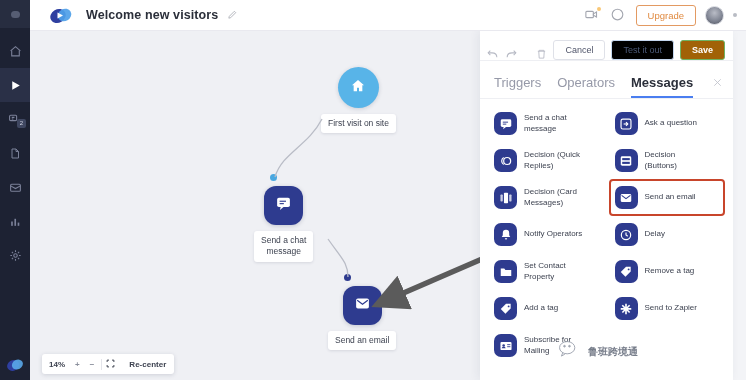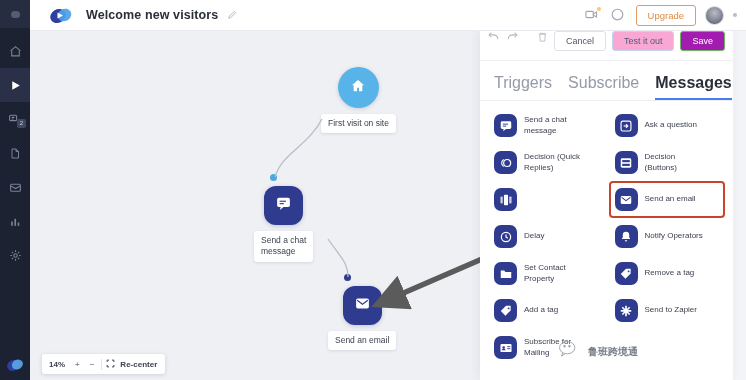--- a/index.html
+++ b/index.html
@@ -103,42 +103,42 @@
   .node-square {
     width: 39px; height: 39px; border-radius: 12px;
     background: #2e3b8f;
     display: flex; align-items: center; justify-content: center;
     box-shadow: 0 1px 4px rgba(40,50,80,.22);
     cursor: pointer;
   }
   .node-label {
     margin-top: 6px; background: #fff; border-radius: 3px;
     padding: 4px 7px; font-size: 8.5px; color: #3d4250;
-    line-height: 1.35;
+    text-align: center; line-height: 1.35;
     box-shadow: 0 1px 3px rgba(40,50,80,.13);
     white-space: pre-line; cursor: pointer;
   }
   .port-dot {
     position: absolute; width: 7px; height: 7px; border-radius: 50%;
   }
   .port-light { background: #4aa8e0; }
   .port-dark { background: #2e3b8f; }
 
   .zoom-bar {
     position: absolute; left: 12px; bottom: 6px;
     height: 20px; background: #fff; border-radius: 3px;
     display: flex; align-items: center; gap: 0;
     box-shadow: 0 1px 4px rgba(40,50,80,.17);
     font-size: 8px; color: #4c5160; padding: 0 2px;
     z-index: 12;
   }
   .zoom-bar .zi { padding: 0 5px; cursor: pointer; font-weight: 700; color: #8a8f9c; }
   .zoom-pct { padding: 0 5px; font-weight: 700; color: #3d4250; }
   .zoom-sep { width: 1px; height: 11px; background: #e3e4ea; margin: 0 2px; }
-  .recenter { display: flex; align-items: center; gap: 5px; padding: 0 6px 0 2px; cursor: pointer; font-weight: 700; color: #3d4250; }
+  .recenter { display: flex; align-items: center; gap: 14px; padding: 0 6px 0 2px; cursor: pointer; font-weight: 700; color: #3d4250; }
 
   .chat-bubble {
     position: absolute; right: 14px; bottom: -8px;
     width: 36px; height: 36px; border-radius: 50%;
     background: #fff; box-shadow: 0 1px 5px rgba(40,50,80,.18);
     display: flex; align-items: center; justify-content: center;
   }
 
   
   .panel {
@@ -146,41 +146,41 @@
     width: 253px; bottom: 0;
     background: #ffffff;
     box-shadow: -2px 0 9px rgba(40,50,80,.07);
     z-index: 15;
   }
   .panel-right-strip {
     position: absolute; right: 0; top: 31px; width: 13px; bottom: 0;
     background: #f3f4f7; z-index: 14;
   }
   .panel-toolbar {
-    height: 30px; display: flex; align-items: flex-start; justify-content: flex-end;
+    height: 30px; display: flex; align-items: flex-end; justify-content: flex-end;
     gap: 6px; padding: 0 8px 0 10px;
     border-bottom: 1px solid #eeeff3;
   }
   .tb-icon { cursor: pointer; opacity: .55; display: flex; align-items: center; }
   .tb-sep { width: 1px; height: 13px; background: #e6e7ed; margin: 0 3px; }
   .btn {
     font-size: 9px; border-radius: 3px; padding: 4px 11px; cursor: pointer;
     font-family: "Liberation Sans", sans-serif; border: 1px solid transparent;
     white-space: nowrap;
   }
   .btn-cancel { background: #fff; border-color: #dfe1e8; color: #50556a; }
-  .btn-test { background: #f9a8d4; border-color: #c5d7ef; color: #4c5a78; }
-  .btn-save { background: #a21caf; border-color: #6fb463; color: #ffffff; }
+  .btn-test { background: #000000; border-color: #c5d7ef; color: #4c5a78; }
+  .btn-save { background: #a16207; border-color: #6fb463; color: #ffffff; font-weight: bold; }
 
   .tabs {
     display: flex; align-items: center; gap: 16px;
     padding: 13px 10px 0 14px; position: relative;
   }
   .tab {
-    font-size: 16px; color: #9699a8; padding-bottom: 6px; cursor: pointer;
+    font-size: 13px; color: #9699a8; padding-bottom: 6px; cursor: pointer;
     border-bottom: 2px solid transparent;
   }
   .tab.active { color: #2b2f3a; font-weight: 700; border-bottom-color: #4a7ef0; }
   .tab-close { margin-left: auto; cursor: pointer; opacity: .45; padding-bottom: 6px; }
   .panel-divider { height: 1px; background: #eeeff3; margin: 0; }
 
   .action-grid {
     display: grid; grid-template-columns: 1fr 1fr;
     gap: 0px 4px;
     padding: 6px 8px 0 8px;
@@ -430,21 +430,21 @@
             <path d="M6 6l1 15h10l1-15"></path>
           </svg>
       </span>
       <button class="btn btn-cancel">Cancel</button>
       <button class="btn btn-test">Test it out</button>
       <button class="btn btn-save">Save</button>
     </div>
 
     <div class="tabs">
       <span class="tab">Triggers</span>
-      <span class="tab">Subscribe</span>
+      <span class="tab">Operators</span>
       <span class="tab active">Messages</span>
       <span class="tab-close">
         <svg width="11" height="11" viewBox="0 0 24 24" stroke="#7b8094" stroke-width="2">
             <path d="M5 5l14 14M19 5L5 19"></path>
           </svg>
       </span>
     </div>
     <div class="panel-divider"></div>
 
     <div class="action-grid">
@@ -497,50 +497,52 @@
       </div>
 
       <div class="action-item">
         <span class="ai-icon">
           <svg width="14" height="14" viewBox="0 0 24 24" fill="#ffffff">
               <rect x="8.5" y="3" width="7" height="18" rx="1.2"></rect>
               <rect x="2.5" y="6" width="4" height="12" rx="1.2" opacity=".75"></rect>
               <rect x="17.5" y="6" width="4" height="12" rx="1.2" opacity=".75"></rect>
             </svg>
         </span>
+        <span class="ai-label">Decision (Card
+Messages)</span>
       </div>
 
       <div class="action-item highlight">
         <span class="ai-icon">
           <svg width="14" height="14" viewBox="0 0 24 24">
               <rect x="3" y="5" width="18" height="14" rx="2.5" fill="#ffffff"></rect>
               <path d="M4.5 7.5L12 13l7.5-5.5" stroke="#2e3b8f" stroke-width="1.8" fill="none"></path>
             </svg>
         </span>
         <span class="ai-label">Send an email</span>
       </div>
 
       <div class="action-item">
         <span class="ai-icon">
+          <svg width="14" height="14" viewBox="0 0 24 24" fill="#ffffff">
+              <path d="M12 3a5.5 5.5 0 015.5 5.5v4l1.8 3H4.7l1.8-3v-4A5.5 5.5 0 0112 3z"></path>
+              <path d="M10 17.5h4a2 2 0 01-4 0z"></path>
+            </svg>
+        </span>
+        <span class="ai-label">Notify Operators</span>
+      </div>
+
+      <div class="action-item">
+        <span class="ai-icon">
           <svg width="14" height="14" viewBox="0 0 24 24" fill="none" stroke="#ffffff" stroke-width="2">
               <circle cx="12" cy="12" r="8"></circle>
               <path d="M12 7.5V12l3 2"></path>
             </svg>
         </span>
         <span class="ai-label">Delay</span>
-      </div>
-
-      <div class="action-item">
-        <span class="ai-icon">
-          <svg width="14" height="14" viewBox="0 0 24 24" fill="#ffffff">
-              <path d="M12 3a5.5 5.5 0 015.5 5.5v4l1.8 3H4.7l1.8-3v-4A5.5 5.5 0 0112 3z"></path>
-              <path d="M10 17.5h4a2 2 0 01-4 0z"></path>
-            </svg>
-        </span>
-        <span class="ai-label">Notify Operators</span>
       </div>
 
       <div class="action-item">
         <span class="ai-icon">
           <svg width="14" height="14" viewBox="0 0 24 24" fill="#ffffff">
               <path d="M3 6h6l2 2.5h10V19H3z" rx="2"></path>
             </svg>
         </span>
         <span class="ai-label">Set Contact
 Property</span>

